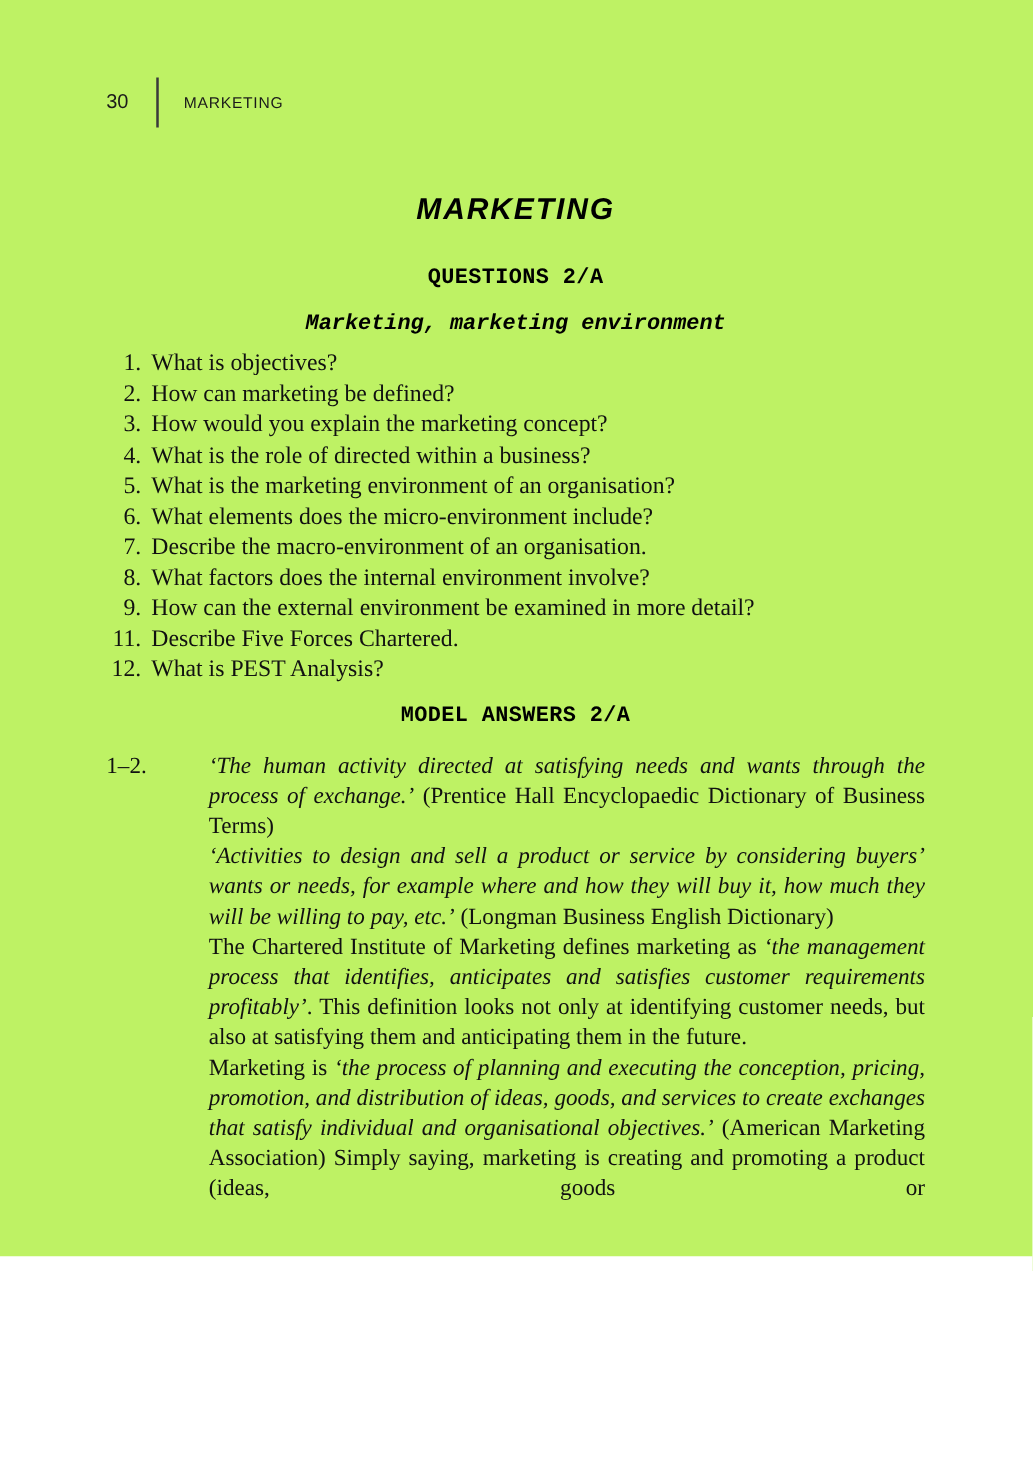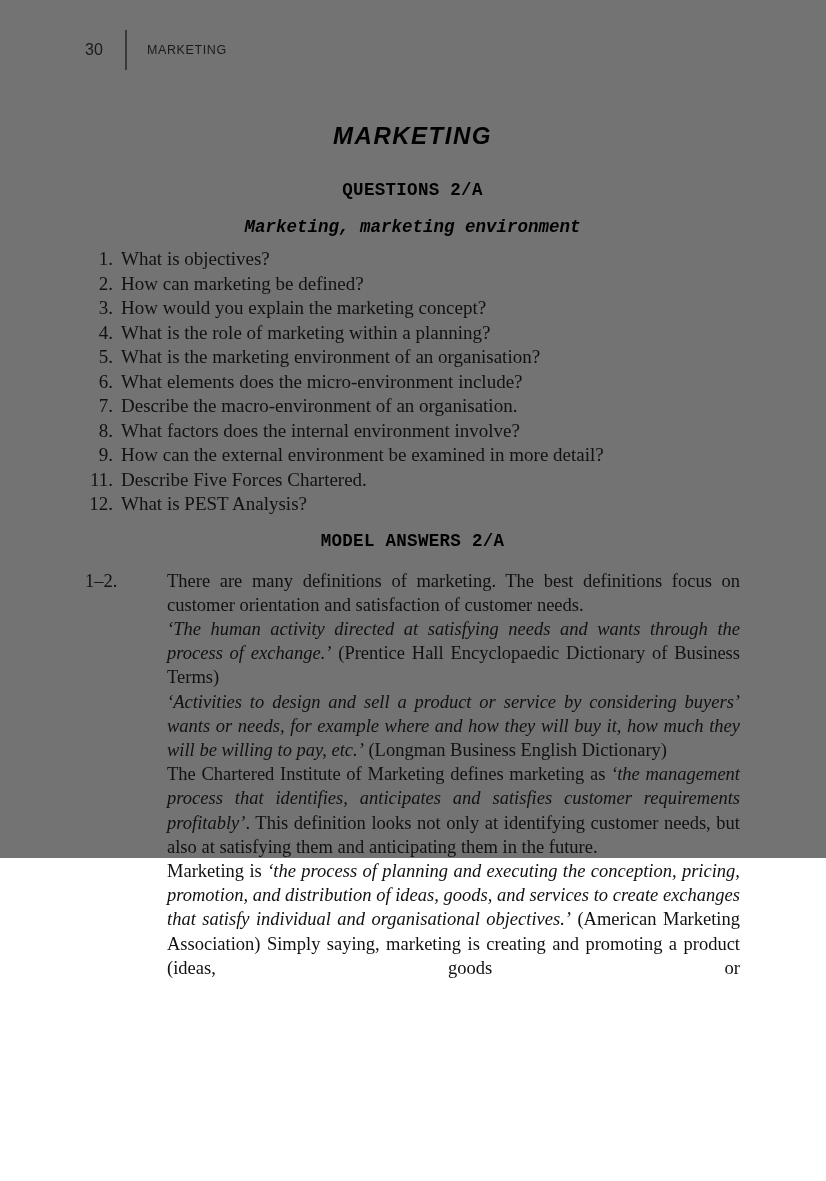--- a/index.html
+++ b/index.html
@@ -7,23 +7,23 @@
   body {
     width: 826px;
     height: 1181px;
     position: relative;
     font-family: "Liberation Serif", serif;
     color: #111;
     overflow: hidden;
   }
   .page {
     width: 826px;
-    height: 858px;
-    padding: 30px 86px 0 85px;
-    background: #737373;
+    height: 1005px;
+    padding: 62px 86px 0 85px;
+    background: #bef264;
   }
   
   .page-header {
     display: flex;
     align-items: center;
     height: 40px;
     font-family: "Liberation Sans", sans-serif;
   }
   .page-num {
     font-size: 16px;
@@ -139,21 +139,21 @@
       <li class="q-row">
         <span class="q-num">2.</span>
         <span class="q-text">How can marketing be defined?</span>
       </li>
       <li class="q-row">
         <span class="q-num">3.</span>
         <span class="q-text">How would you explain the marketing concept?</span>
       </li>
       <li class="q-row">
         <span class="q-num">4.</span>
-        <span class="q-text">What is the role of marketing within a planning?</span>
+        <span class="q-text">What is the role of directed within a business?</span>
       </li>
       <li class="q-row">
         <span class="q-num">5.</span>
         <span class="q-text">What is the marketing environment of an organisation?</span>
       </li>
       <li class="q-row">
         <span class="q-num">6.</span>
         <span class="q-text">What elements does the micro-environment include?</span>
       </li>
       <li class="q-row">
@@ -176,21 +176,20 @@
         <span class="q-num">12.</span>
         <span class="q-text">What is PEST Analysis?</span>
       </li>
     </ol>
 
   <h2 class="sec-heading answers-heading">MODEL ANSWERS 2/A</h2>
 
   <div class="answer">
     <span class="answer-label">1–2.</span>
     <div class="answer-body" id="answer-body">
-        <p class="ans-p"><span class="seg-normal">There are many definitions of marketing. The best definitions focus on customer orientation and satisfaction of customer needs.</span></p>
         <p class="ans-p"><span class="seg-italic">‘The human activity directed at satisfying needs and wants through the process of exchange.’</span><span class="seg-normal"> (Prentice Hall Encyclopaedic Dictionary of Business Terms)</span></p>
         <p class="ans-p"><span class="seg-italic">‘Activities to design and sell a product or service by considering buyers’ wants or needs, for example where and how they will buy it, how much they will be willing to pay, etc.’</span><span class="seg-normal"> (Longman Business English Dictionary)</span></p>
         <p class="ans-p"><span class="seg-normal">The Chartered Institute of Marketing defines marketing as </span><span class="seg-italic">‘the management process that identifies, anticipates and satisfies customer requirements profitably’</span><span class="seg-normal">. This definition looks not only at identifying customer needs, but also at satisfying them and anticipating them in the future.</span></p>
         <p class="ans-p continued"><span class="seg-normal">Marketing is </span><span class="seg-italic">‘the process of planning and executing the conception, pricing, promotion, and distribution of ideas, goods, and services to create exchanges that satisfy individual and organisational objectives.’</span><span class="seg-normal"> (American Marketing Association) Simply saying, marketing is creating and promoting a product (ideas, goods or</span></p>
       </div>
   </div>
 
 </div>
 
 </body></html>

